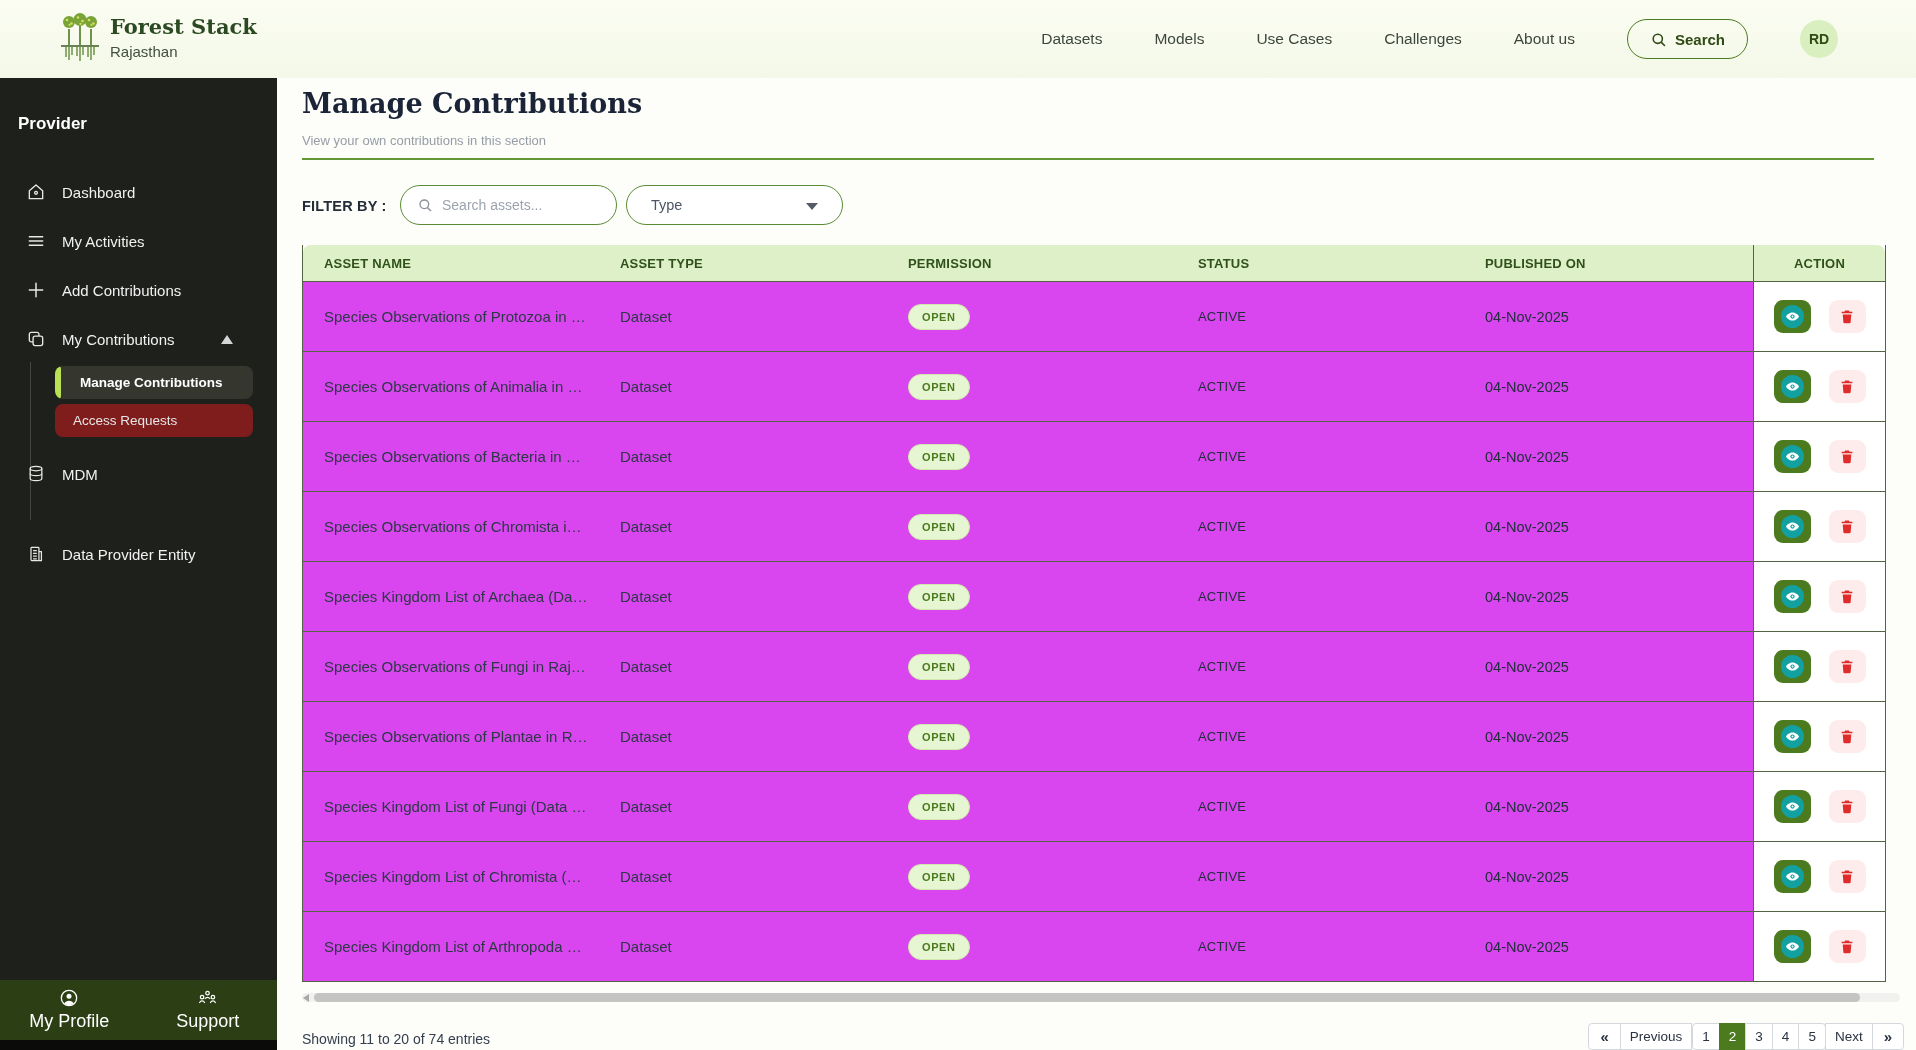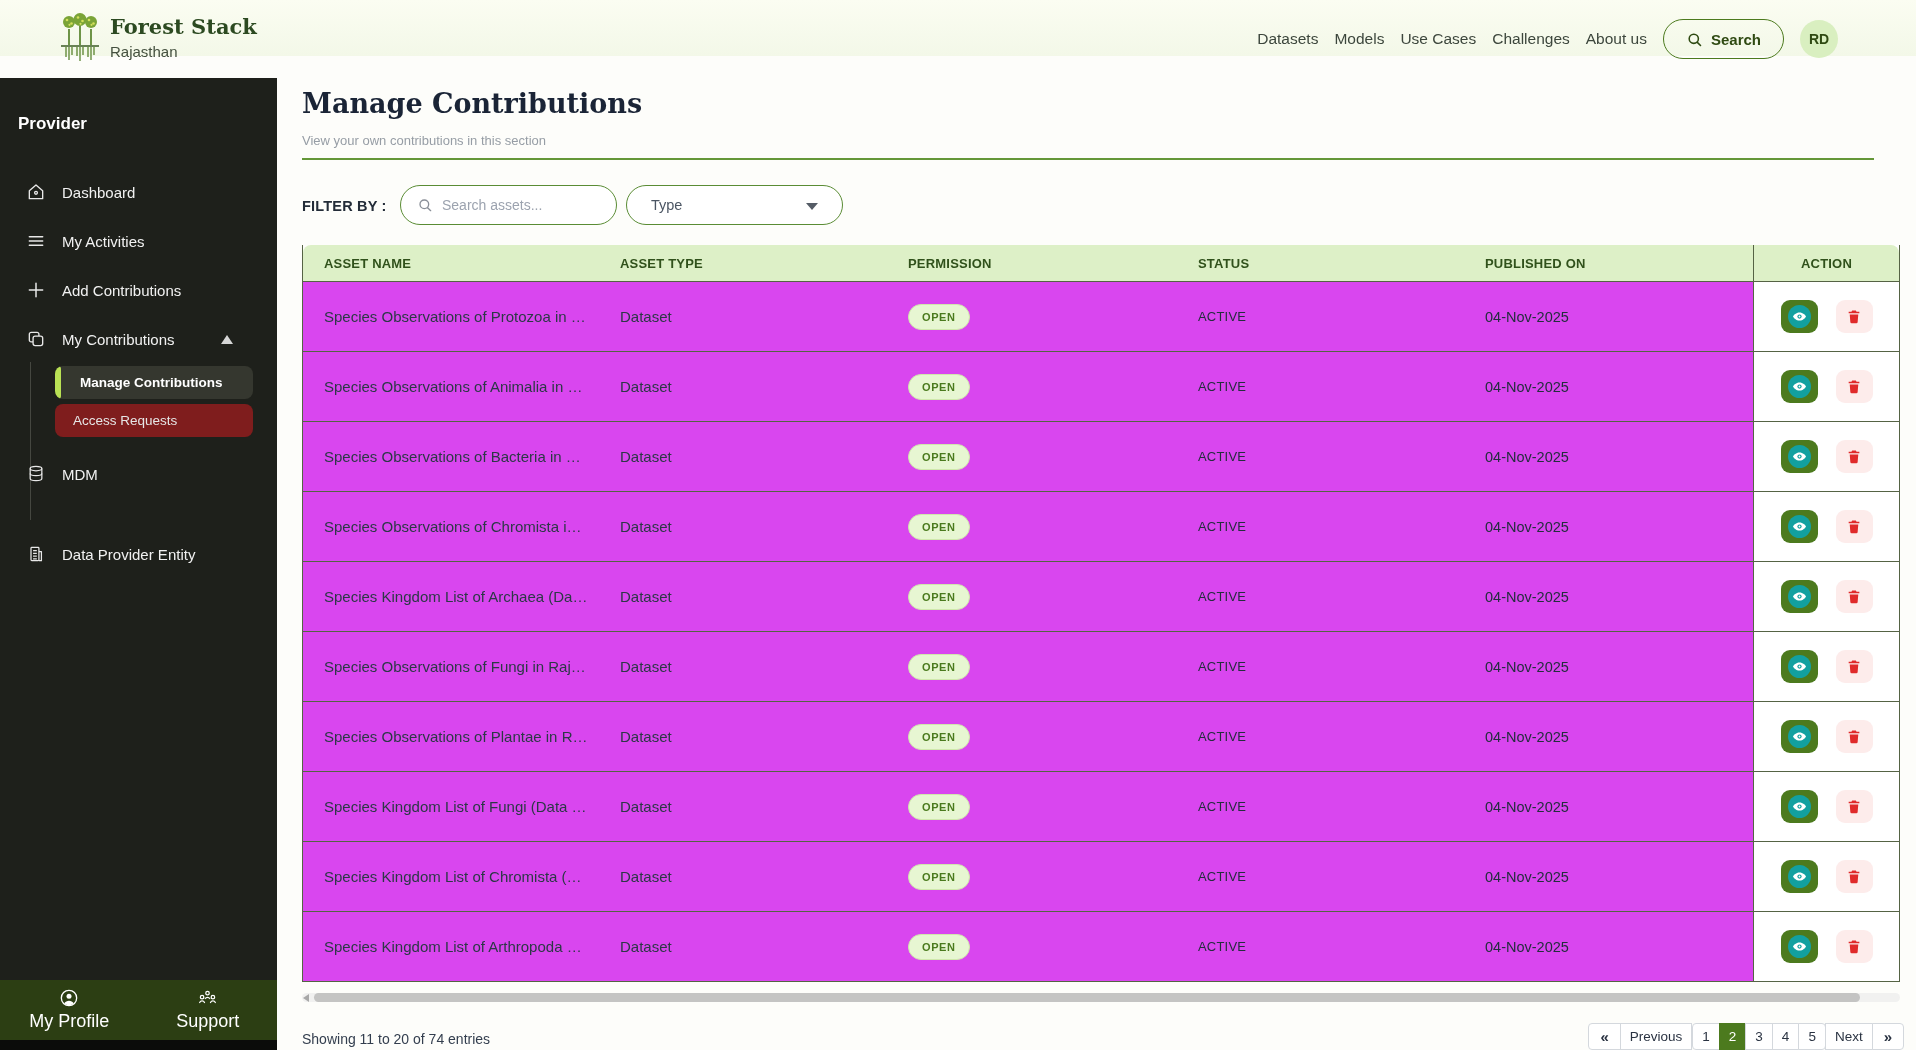--- a/index.html
+++ b/index.html
@@ -1,25 +1,25 @@
 <!DOCTYPE html>
 <html style="--accent-green: #4c7a1e; --lime: #b9e154; --table-head-bg: #ddf0c7; --badge-bg: #e7f6d2; --badge-text: #4a7a1e; --danger-red: #e02b2b; --danger-bg: #fdeceb; --sidebar-bg: #1e201b; --sidebar-footer-bg: #2c3e13; --border-olive: #556344; --teal: #12a0a0;"><head>
 <meta charset="utf-8">
 <style>
   * { margin:0; padding:0; box-sizing:border-box; }
   html,body { width:1916px; height:1050px; overflow:hidden; }
   body { position:relative; font-family:"Liberation Sans",sans-serif; background:#fdfdfa; color:#2c3846; }
 
   
-  .app-header { position:absolute; left:0; top:0; width:1916px; height:56px;
+  .app-header { position:absolute; left:0; top:0; width:1916px; height:78px;
     background:linear-gradient(180deg,#fbfdf2 0%,#f3f8e8 100%); z-index:5; }
   .brand { position:absolute; left:60px; top:11px; display:flex; align-items:center; gap:10px; }
   .brand-text .brand-name { font-family:"DejaVu Serif",serif; font-weight:700; font-size:21px; color:#2c4a21; line-height:1.2; }
   .brand-text .brand-region { font-size:15px; color:#44503f; margin-top:3px; }
-  .top-right { position:absolute; right:78px; top:0; height:78px; display:flex; align-items:center; gap:16px; }
+  .top-right { position:absolute; right:78px; top:0; height:78px; display:flex; align-items:center; gap:52px; }
   .nav-item { font-size:15.5px; font-weight:500; color:#3c463c; cursor:pointer; white-space:nowrap; }
   .search-pill { display:flex; align-items:center; gap:8px; height:40px; padding:0 22px;
     border:1.5px solid var(--accent-green,#4c7a1e); border-radius:999px; background:transparent; cursor:pointer; }
   .search-pill span { font-size:15px; font-weight:600; color:#2f4a12; }
   .avatar { width:38px; height:38px; border-radius:50%; background:#d9efc0; display:flex; align-items:center; justify-content:center;
     font-size:14px; font-weight:700; color:#2f4a12; cursor:pointer; }
 
   
   .sidebar { position:absolute; left:0; top:78px; width:277px; height:972px; background:var(--sidebar-bg,#1e201b); z-index:4; }
   .role-label { position:absolute; left:18px; top:36px; font-size:17px; font-weight:600; color:#ffffff; }
@@ -64,21 +64,21 @@
   .t-head { height:37px; background:var(--table-head-bg,#ddf0c7); border-bottom:1px solid var(--border-olive,#556344); border-radius:8px 0 0 0; }
   .t-head .hc { font-size:13px; font-weight:700; color:#30511b; letter-spacing:.2px; }
   .hc.first, .c.name { padding-left:21px; }
   .trow { height:70px; background:#d946ef; border-bottom:1px solid var(--border-olive,#556344); }
   .c { font-size:15px; color:#2c3846; }
   .c.status { font-size:13px; font-weight:500; color:#232e3d; letter-spacing:.2px; }
   .c.pub { font-size:14.5px; color:#232e3d; }
   .badge { display:inline-block; padding:6px 13px; border-radius:999px; background:var(--badge-bg,#e7f6d2);
     border:1px solid #cfe8ab; font-size:11px; font-weight:700; color:var(--badge-text,#4a7a1e); letter-spacing:.6px; }
 
-  .t-action { position:absolute; left:1451px; top:0; width:147px; background:#fff;
+  .t-action { position:absolute; left:1451px; top:0; width:133px; background:#fff;
     border-left:1px solid var(--border-olive,#556344); border-right:1px solid var(--border-olive,#556344); }
   .a-head { height:37px; background:var(--table-head-bg,#ddf0c7); border-bottom:1px solid var(--border-olive,#556344);
     border-radius:0 8px 0 0; display:flex; align-items:center; justify-content:center;
     font-size:13px; font-weight:700; color:#30511b; letter-spacing:.2px; }
   .arow { height:70px; display:flex; align-items:center; justify-content:center; gap:18px; border-bottom:1px solid var(--border-olive,#556344); }
   .btn-view { width:37px; height:33px; border:none; border-radius:9px; background:var(--accent-green,#4c7a1e);
     display:flex; align-items:center; justify-content:center; cursor:pointer; }
   .btn-view .eye-disc { width:23px; height:23px; border-radius:50%; background:var(--teal,#12a0a0); display:flex; align-items:center; justify-content:center; }
   .btn-delete { width:37px; height:33px; border:none; border-radius:9px; background:var(--danger-bg,#fdeceb);
     display:flex; align-items:center; justify-content:center; cursor:pointer; }

